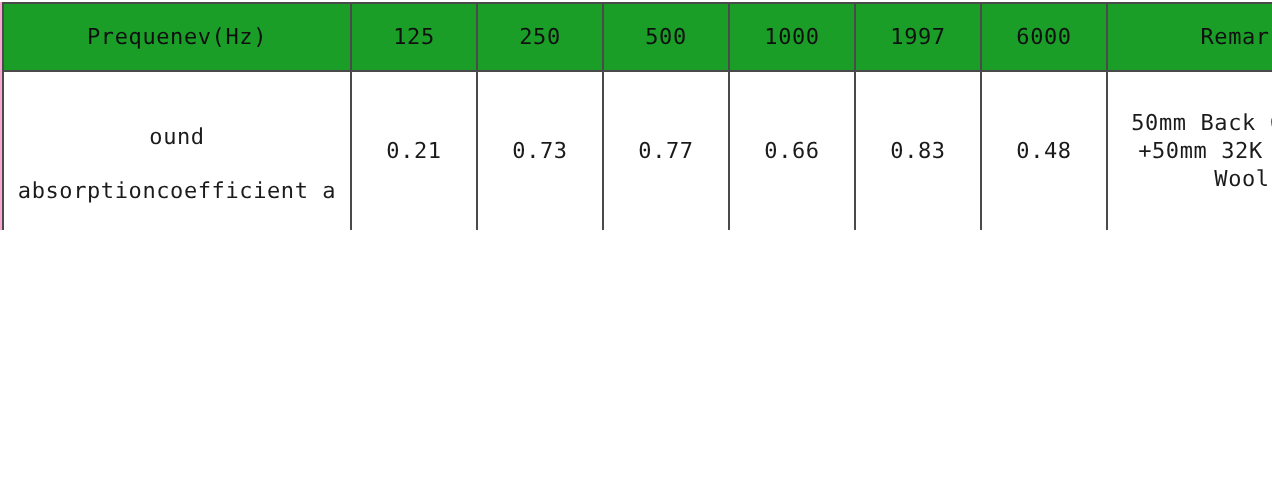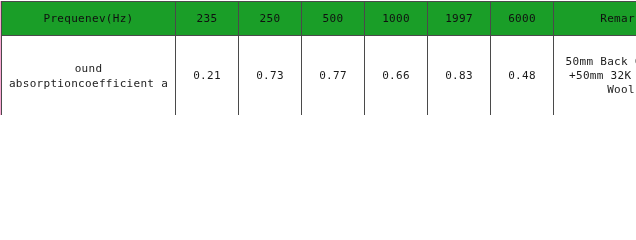--- a/index.html
+++ b/index.html
@@ -57,31 +57,32 @@
   .label-stack .line,
   .remark-stack .line {
     display: block;
     white-space: pre;
   }
   .remark-stack .line {
     line-height: 14px;
   }
   .label-stack .line {
     line-height: 15px;
+    margin-top: 12px;
   }
 </style>
 </head>
 <body>
 
 <div id="sheet">
   <table class="spec">
     <tbody>
       <tr class="header-row">
         <td class="col-label">Prequenev(Hz)</td>
-        <td class="col-freq">235</td>
+        <td class="col-freq">125</td>
         <td class="col-freq">250</td>
         <td class="col-freq">500</td>
         <td class="col-freq">1000</td>
         <td class="col-freq">1997</td>
         <td class="col-freq">6000</td>
         <td class="col-remark">Remark</td>
       </tr>
       <tr class="data-row">
         <td class="col-label">
           <span class="label-stack">

